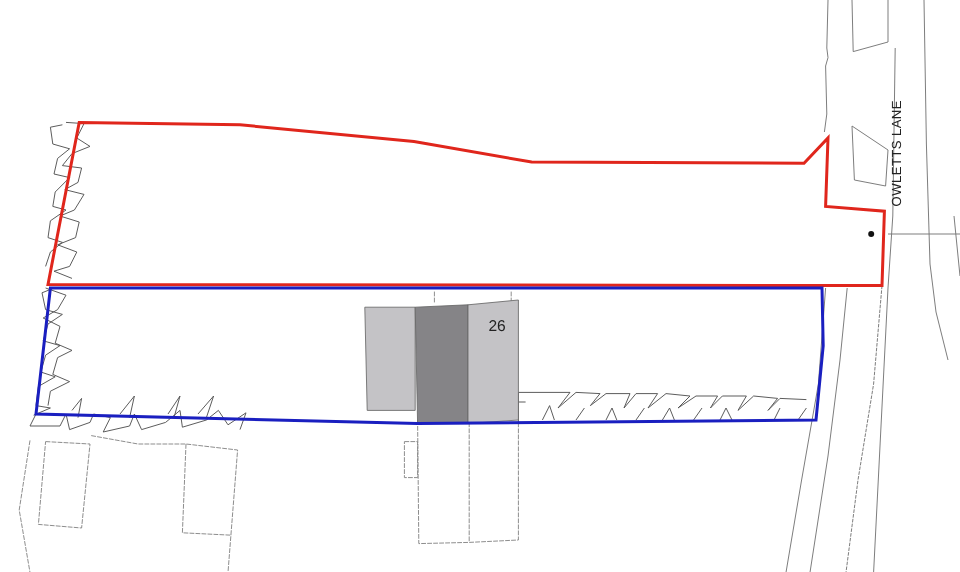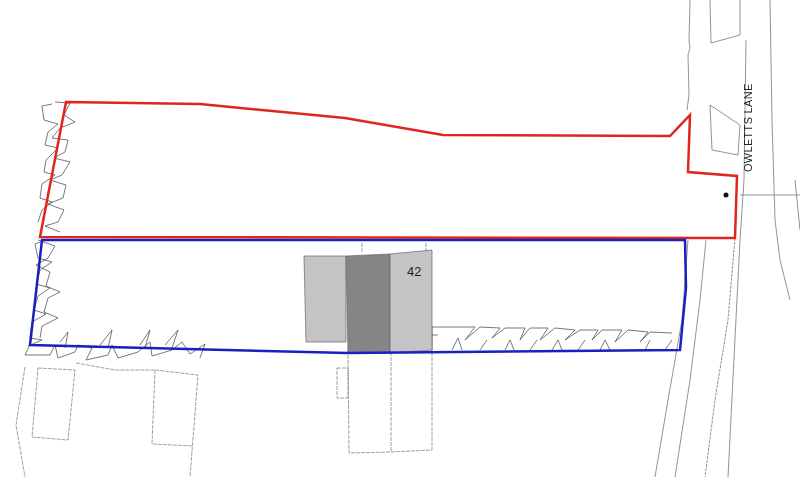--- a/index.html
+++ b/index.html
@@ -62,13 +62,13 @@
   </g>
 
   <polygon points="66,102 200,104 345,118 443,135 670,136 690,115 688,172 737,176 735,238 40,237" fill="none" stroke="#e0261c" stroke-width="2.5" stroke-linejoin="miter"></polygon>
 
   <polygon points="42,240 685,240 686,288 680,350 348,353 30,345" fill="none" stroke="#1a1fc0" stroke-width="2.5" stroke-linejoin="miter"></polygon>
 
   <circle cx="726" cy="195" r="2.5" fill="#111"></circle>
 </svg>
 
 <div class="road-label">OWLETTS LANE</div>
-<div class="house-number">42</div>
+<div class="house-number">26</div>
 
 </body></html>

